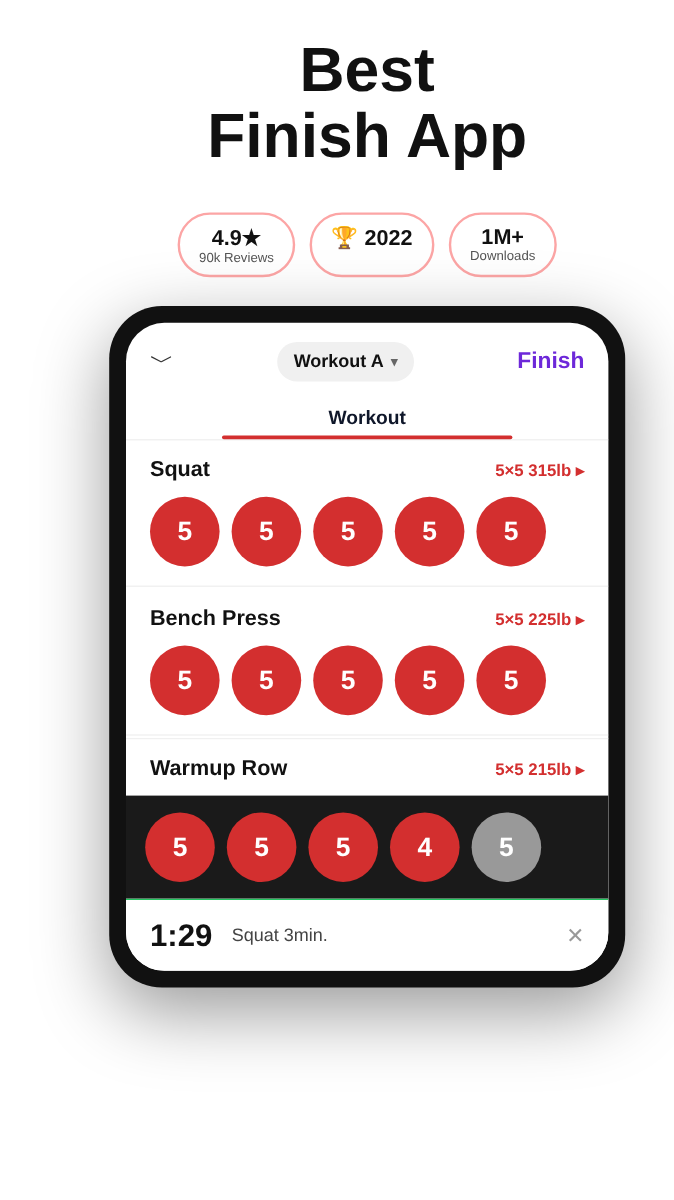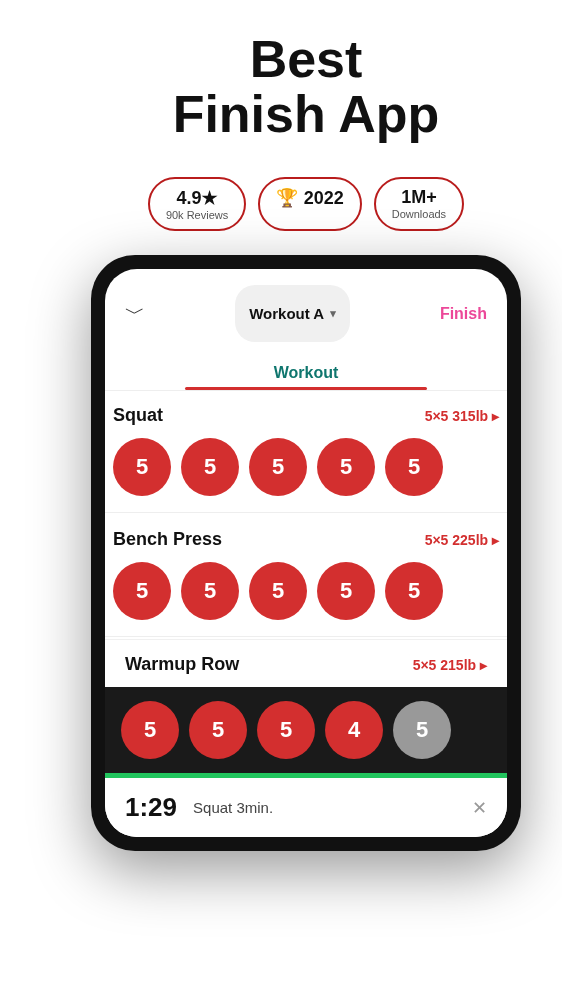--- a/index.html
+++ b/index.html
@@ -33,21 +33,21 @@
     }
 
     
     .badges {
       display: flex;
       gap: 12px;
       justify-content: center;
       margin: 16px 0 24px;
     }
     .badge {
-      border: 2px solid #b91c1c;
+      border: 2px solid #fca5a5;
       border-radius: 30px;
       padding: 8px 16px;
       display: flex;
       flex-direction: column;
       align-items: center;
       min-width: 80px;
     }
     .badge-main {
       font-size: 18px;
       font-weight: 700;
@@ -88,70 +88,70 @@
       justify-content: space-between;
       padding: 16px 20px 8px;
     }
     .topbar-chevron {
       font-size: 20px;
       color: #333;
     }
     .topbar-title-pill {
       background: #f0f0f0;
       border-radius: 20px;
-      padding: 20px 14px;
+      padding: 8px 14px;
       display: flex;
       align-items: center;
       gap: 6px;
       font-size: 15px;
       font-weight: 600;
       color: #111;
     }
     .topbar-title-pill .dropdown-arrow {
       font-size: 11px;
       color: #666;
     }
     .topbar-finish {
-      font-size: 16px;
-      font-weight: 600;
-      color: #ec4899;
+      font-size: 19px;
+      font-weight: 600;
+      color: #6d28d9;
     }
 
     
     .app-tabs {
       display: flex;
       border-bottom: 1px solid #eee;
       margin: 4px 0 0;
     }
     .tab {
       flex: 1;
       text-align: center;
       padding: 10px 0 8px;
       font-size: 16px;
       font-weight: 600;
       color: #999;
       position: relative;
     }
     .tab.active {
-      color: #0f766e;
+      color: #0f172a;
     }
     .tab.active::after {
       content: '';
       position: absolute;
       bottom: 0;
       left: 20%;
       width: 60%;
       height: 3px;
       background: #d32f2f;
       border-radius: 2px;
     }
 
     
     .exercise-section {
-      padding: 14px 8px 0;
+      padding: 14px 20px 0;
     }
     .exercise-header {
       display: flex;
       justify-content: space-between;
       align-items: center;
       margin-bottom: 12px;
     }
     .exercise-name {
       font-size: 18px;
       font-weight: 600;
@@ -201,21 +201,21 @@
       align-items: center;
     }
 
     
     .rest-timer {
       background: #fff;
       padding: 14px 20px;
       display: flex;
       align-items: center;
       gap: 16px;
-      border-top: 5px solid #22c55e;
+      border-top: 1px solid #22c55e;
     }
     .timer-time {
       font-size: 26px;
       font-weight: 700;
       color: #111;
     }
     .timer-label {
       font-size: 15px;
       color: #444;
       flex: 1;

